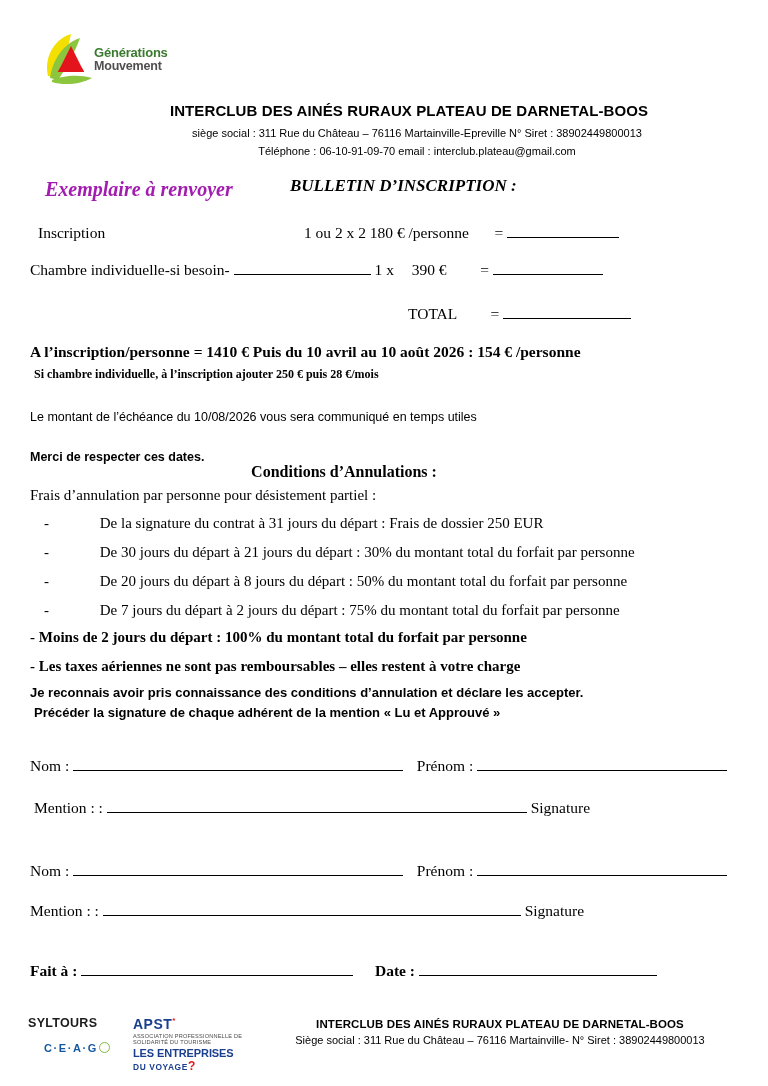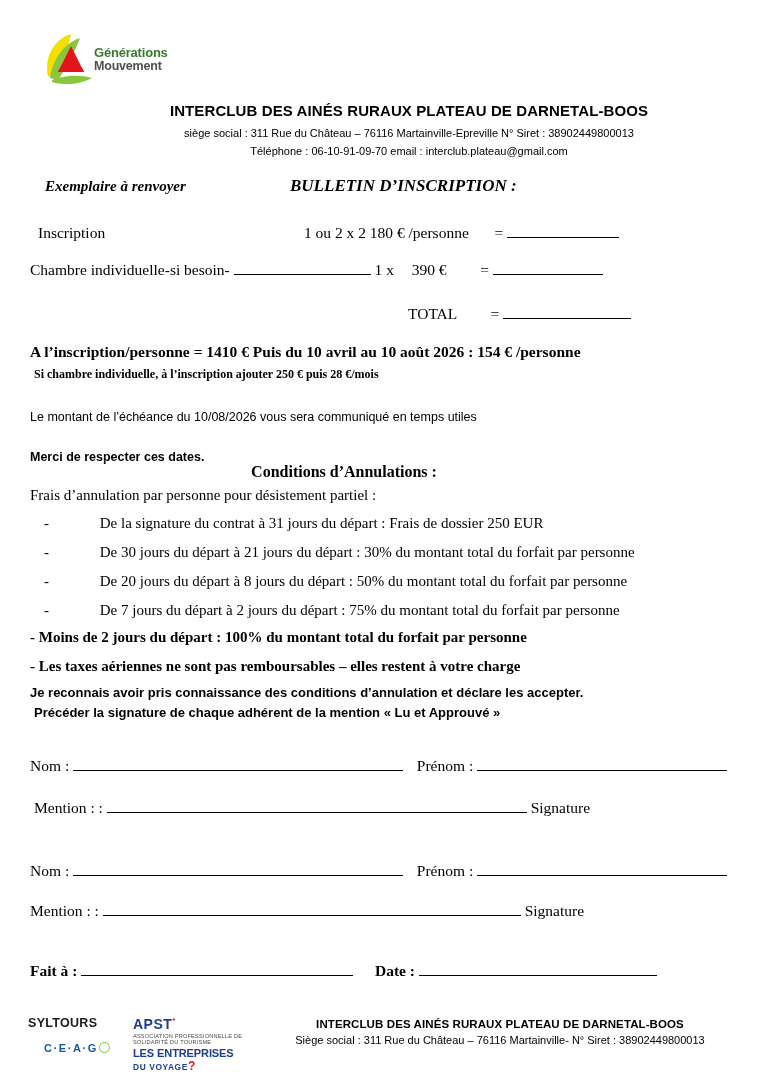--- a/index.html
+++ b/index.html
@@ -12,21 +12,21 @@
     height: 1086px;
     position: relative;
     font-family: "Liberation Serif", serif;
     color: #000000;
     overflow: hidden;
   }
   .page {
     position: relative;
     width: 768px;
     height: 962px;
-    padding: 0;
+    padding: 8px;
     box-sizing: border-box;
   }
 
   
   .logo-block {
     position: absolute;
     left: 38px;
     top: 26px;
     width: 145px;
     height: 68px;
@@ -85,22 +85,22 @@
   .org-sub2 { top: 145px; }
 
   
   .copy-note {
     position: absolute;
     left: 45px;
     top: 178px;
     font-family: "Liberation Serif", serif;
     font-style: italic;
     font-weight: bold;
-    font-size: 15px;
-    color: #000000;
+    font-size: 20px;
+    color: #a21caf;
   }
   .bulletin-title {
     position: absolute;
     left: 290px;
     top: 176px;
     font-family: "Liberation Serif", serif;
     font-style: italic;
     font-weight: bold;
     font-size: 17px;
   }

